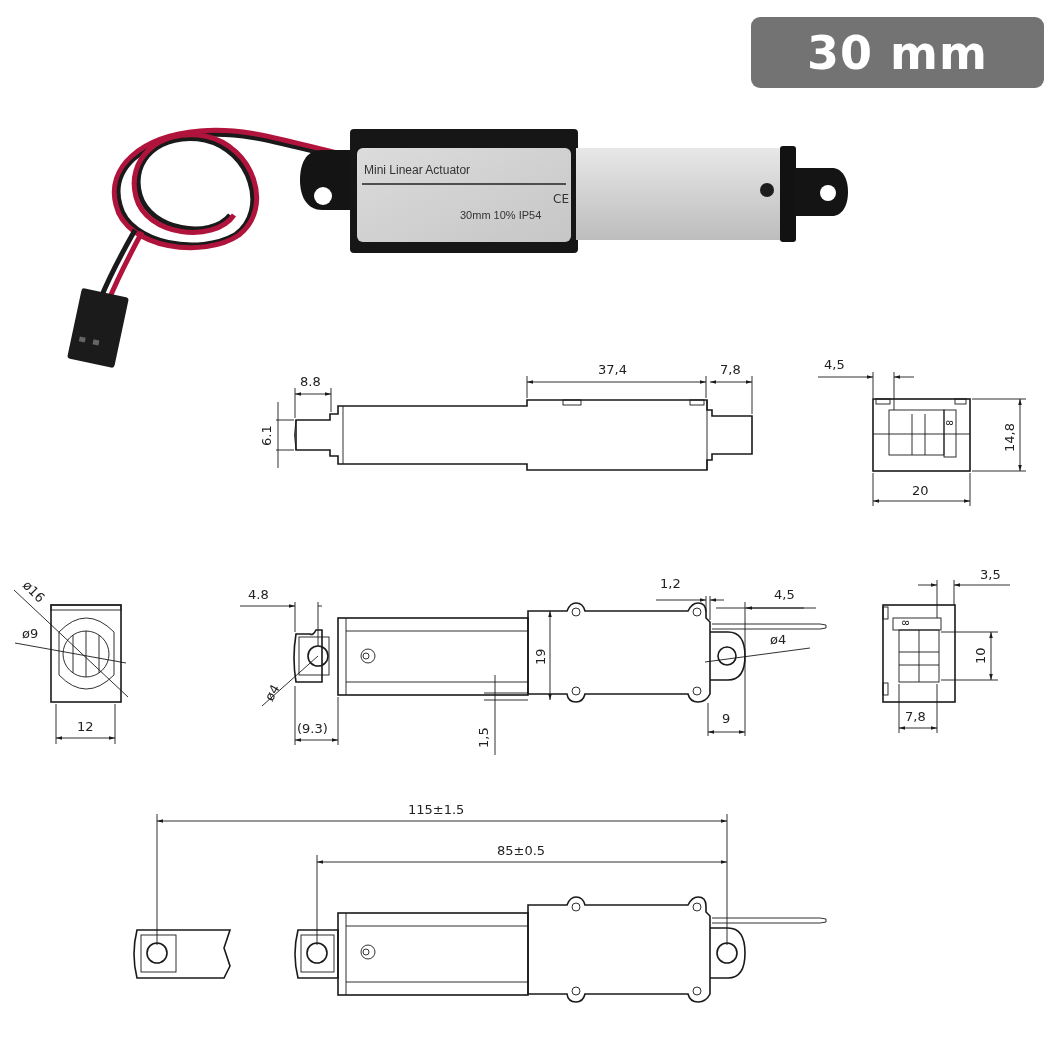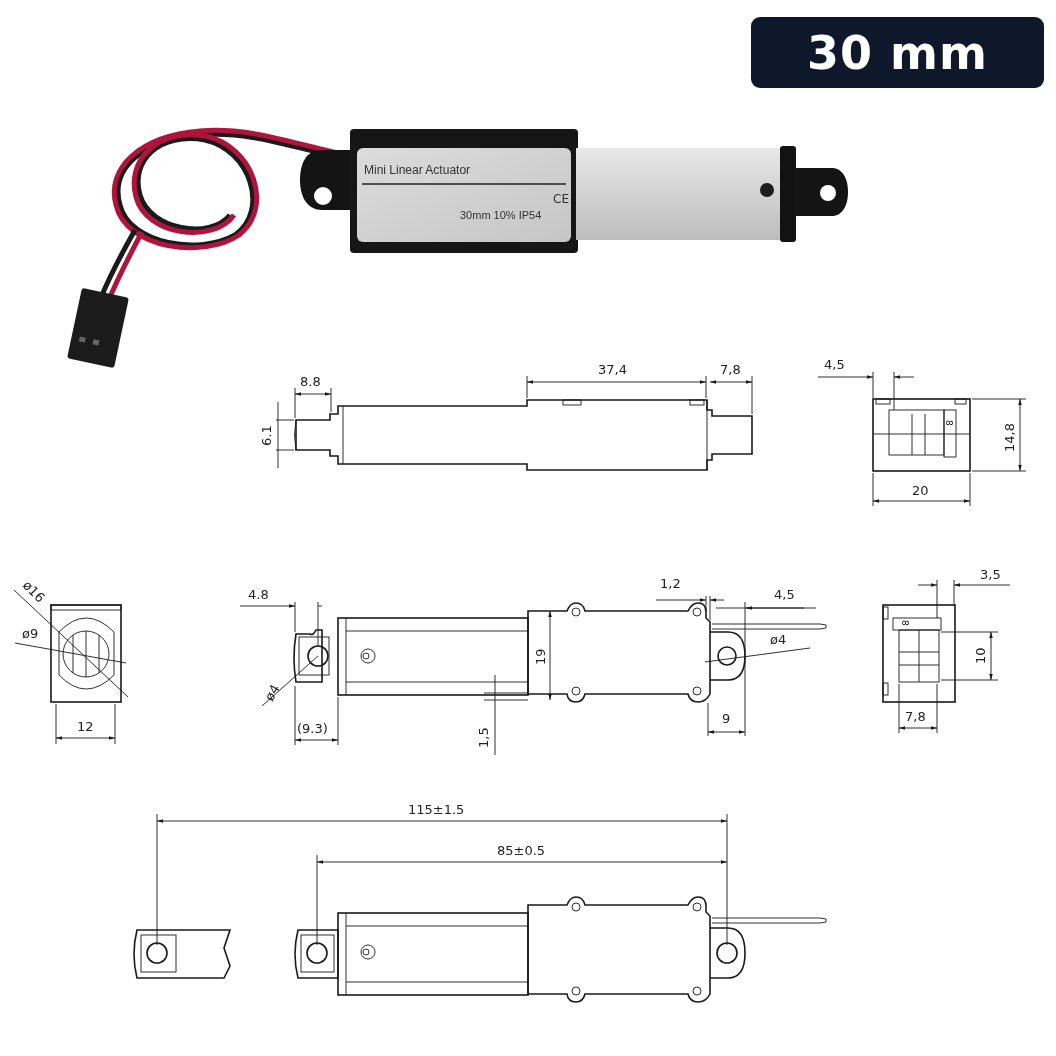--- a/index.html
+++ b/index.html
@@ -1,19 +1,19 @@
 <!DOCTYPE html>
 <html><head>
 <meta charset="utf-8">
 <style>
   html, body { margin: 0; padding: 0; background: #ffffff; }
   body { width: 1056px; height: 1056px; position: relative; overflow: hidden; font-family: "Liberation Sans", sans-serif; }
   .badge {
     position: absolute; left: 751px; top: 17px; width: 293px; height: 71px;
-    background: #0f172a; border-radius: 9px; color: #fff;
+    background: #737373; border-radius: 9px; color: #fff;
     display: flex; align-items: center; justify-content: center;
     font-family: "DejaVu Sans", sans-serif; font-weight: bold; font-size: 46px; letter-spacing: 1px;
   }
   svg.drawing { position: absolute; left: 0; top: 0; }
   .dim { font-family: "DejaVu Sans", sans-serif; font-size: 13px; fill: #222; }
   .ln { stroke: #1a1a1a; stroke-width: 1.6; fill: none; }
   .thin { stroke: #1a1a1a; stroke-width: 0.9; fill: none; }
   .label-title { font-family: "Liberation Sans", sans-serif; font-size: 12px; fill: #333; }
   .label-sub { font-family: "Liberation Sans", sans-serif; font-size: 11px; fill: #333; }
 </style>

